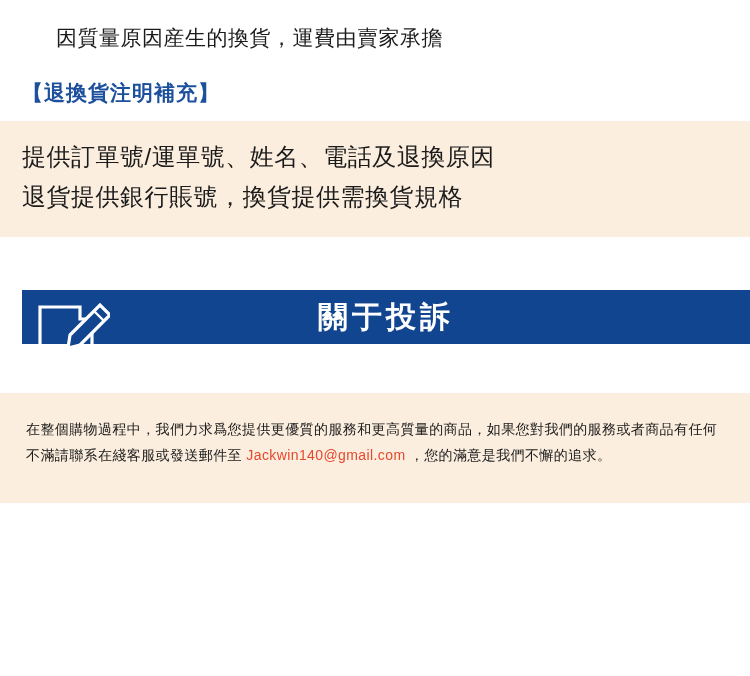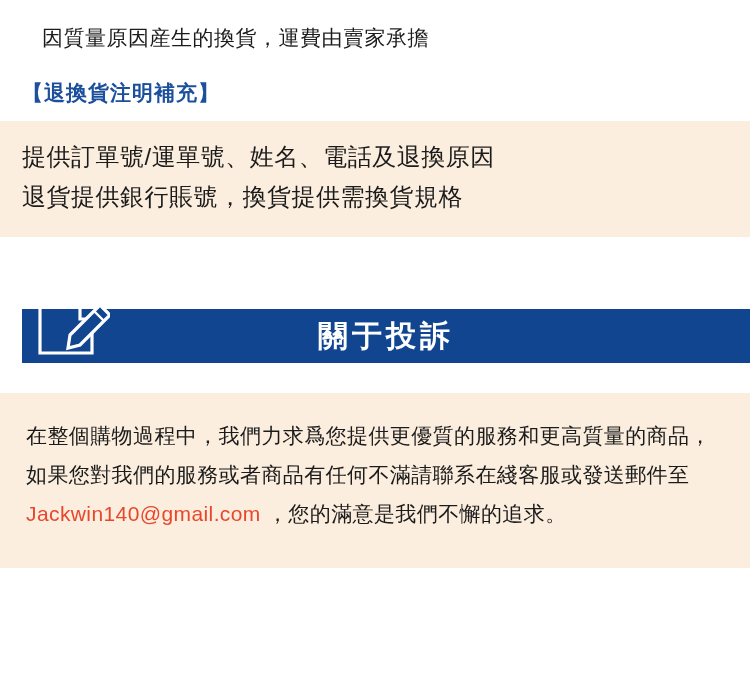--- a/index.html
+++ b/index.html
@@ -22,21 +22,21 @@
   }
 
   
   .top-lines {
     padding: 18px 0 0 0;
   }
   .top-line {
     font-size: 21px;
     color: #1b1b1b;
     line-height: 1.0;
-    padding: 9px 0 9px 42px;
+    padding: 9px 0 9px 56px;
     letter-spacing: 0.5px;
     white-space: nowrap;
   }
 
   
   .bracket-heading {
     color: #1c4f9c;
     font-size: 21px;
     font-weight: bold;
     padding: 22px 0 8px 22px;
@@ -64,21 +64,21 @@
   
   .banner-wrap {
     position: relative;
     margin-top: 48px;
     height: 70px;
   }
   .banner-bar {
     position: absolute;
     left: 22px;
     right: 0;
-    top: 24px;
+    top: 5px;
     height: 54px;
     background: #12458f;
     display: flex;
     align-items: center;
     justify-content: center;
   }
   .banner-title {
     color: #ffffff;
     font-size: 30px;
     font-weight: bold;
@@ -96,21 +96,21 @@
 
   
   .para-box {
     background: #fbeede;
     margin-top: 38px;
     padding: 24px 24px 34px 26px;
     width: 750px;
     box-sizing: border-box;
   }
   .para {
-    font-size: 21px;
+    font-size: 14px;
     color: #1b1b1b;
     line-height: 1.85;
     letter-spacing: 0.4px;
   }
   .email {
     color: #e8472c;
   }
 </style>
 </head>
 <body>

